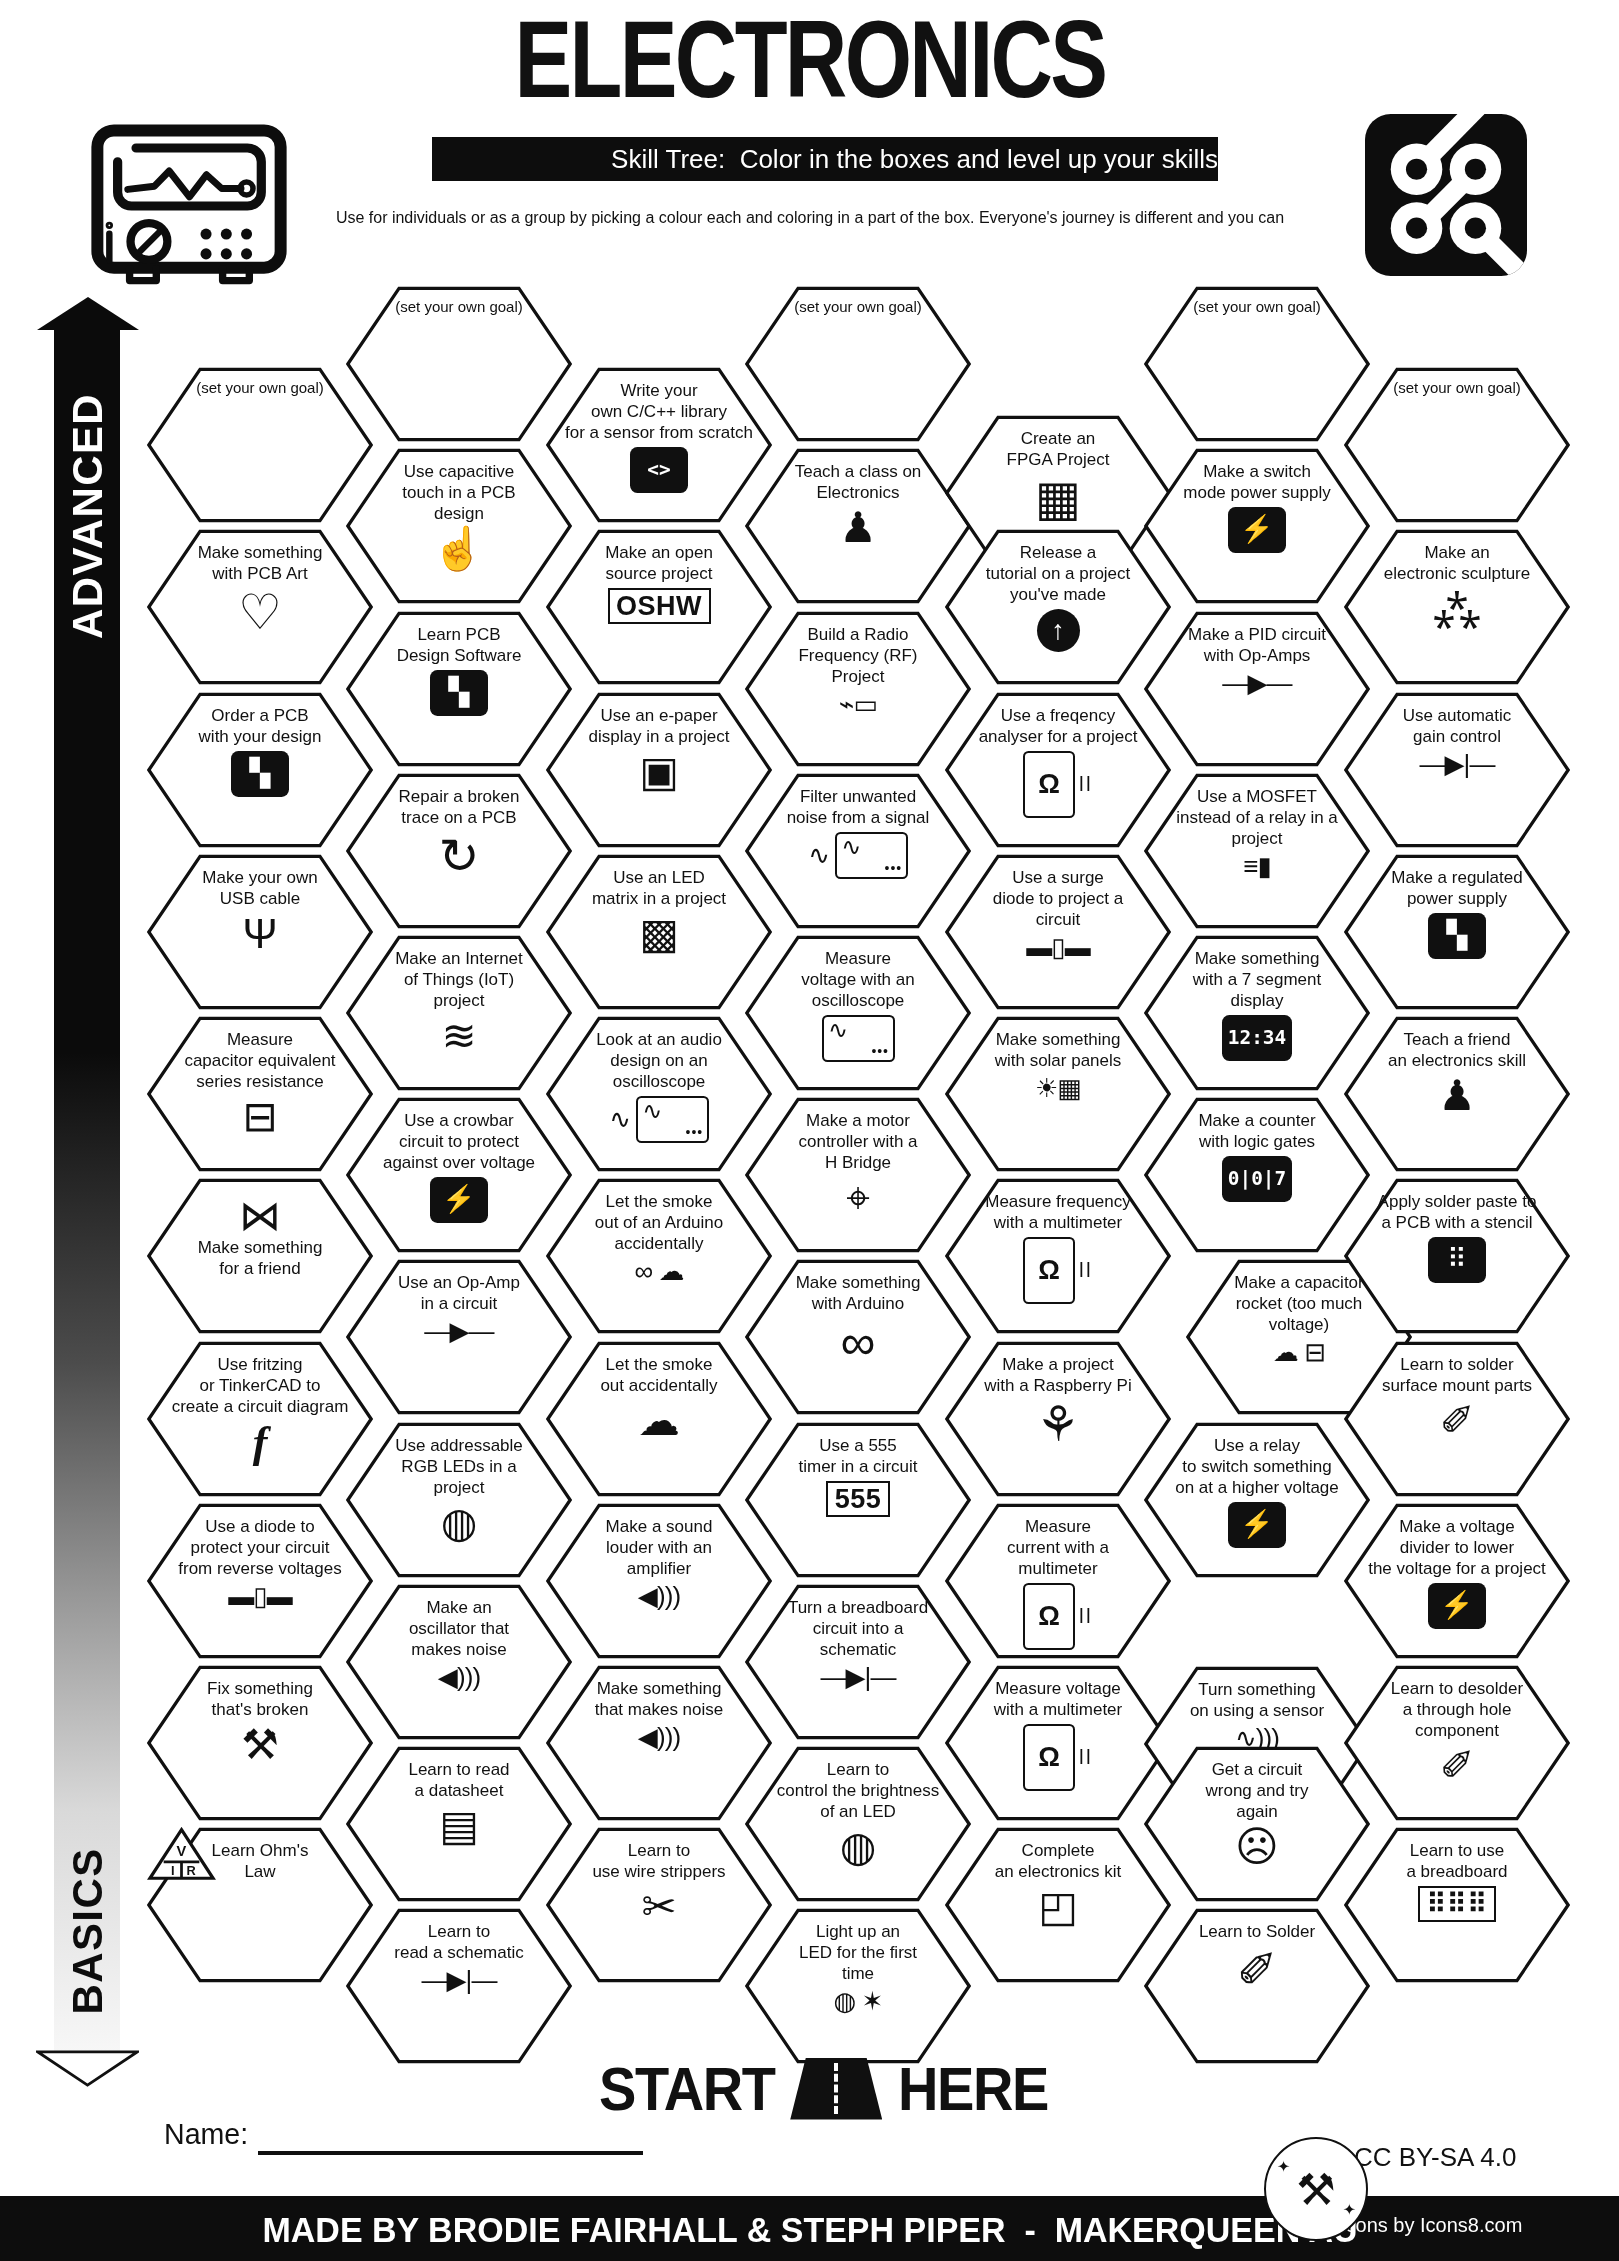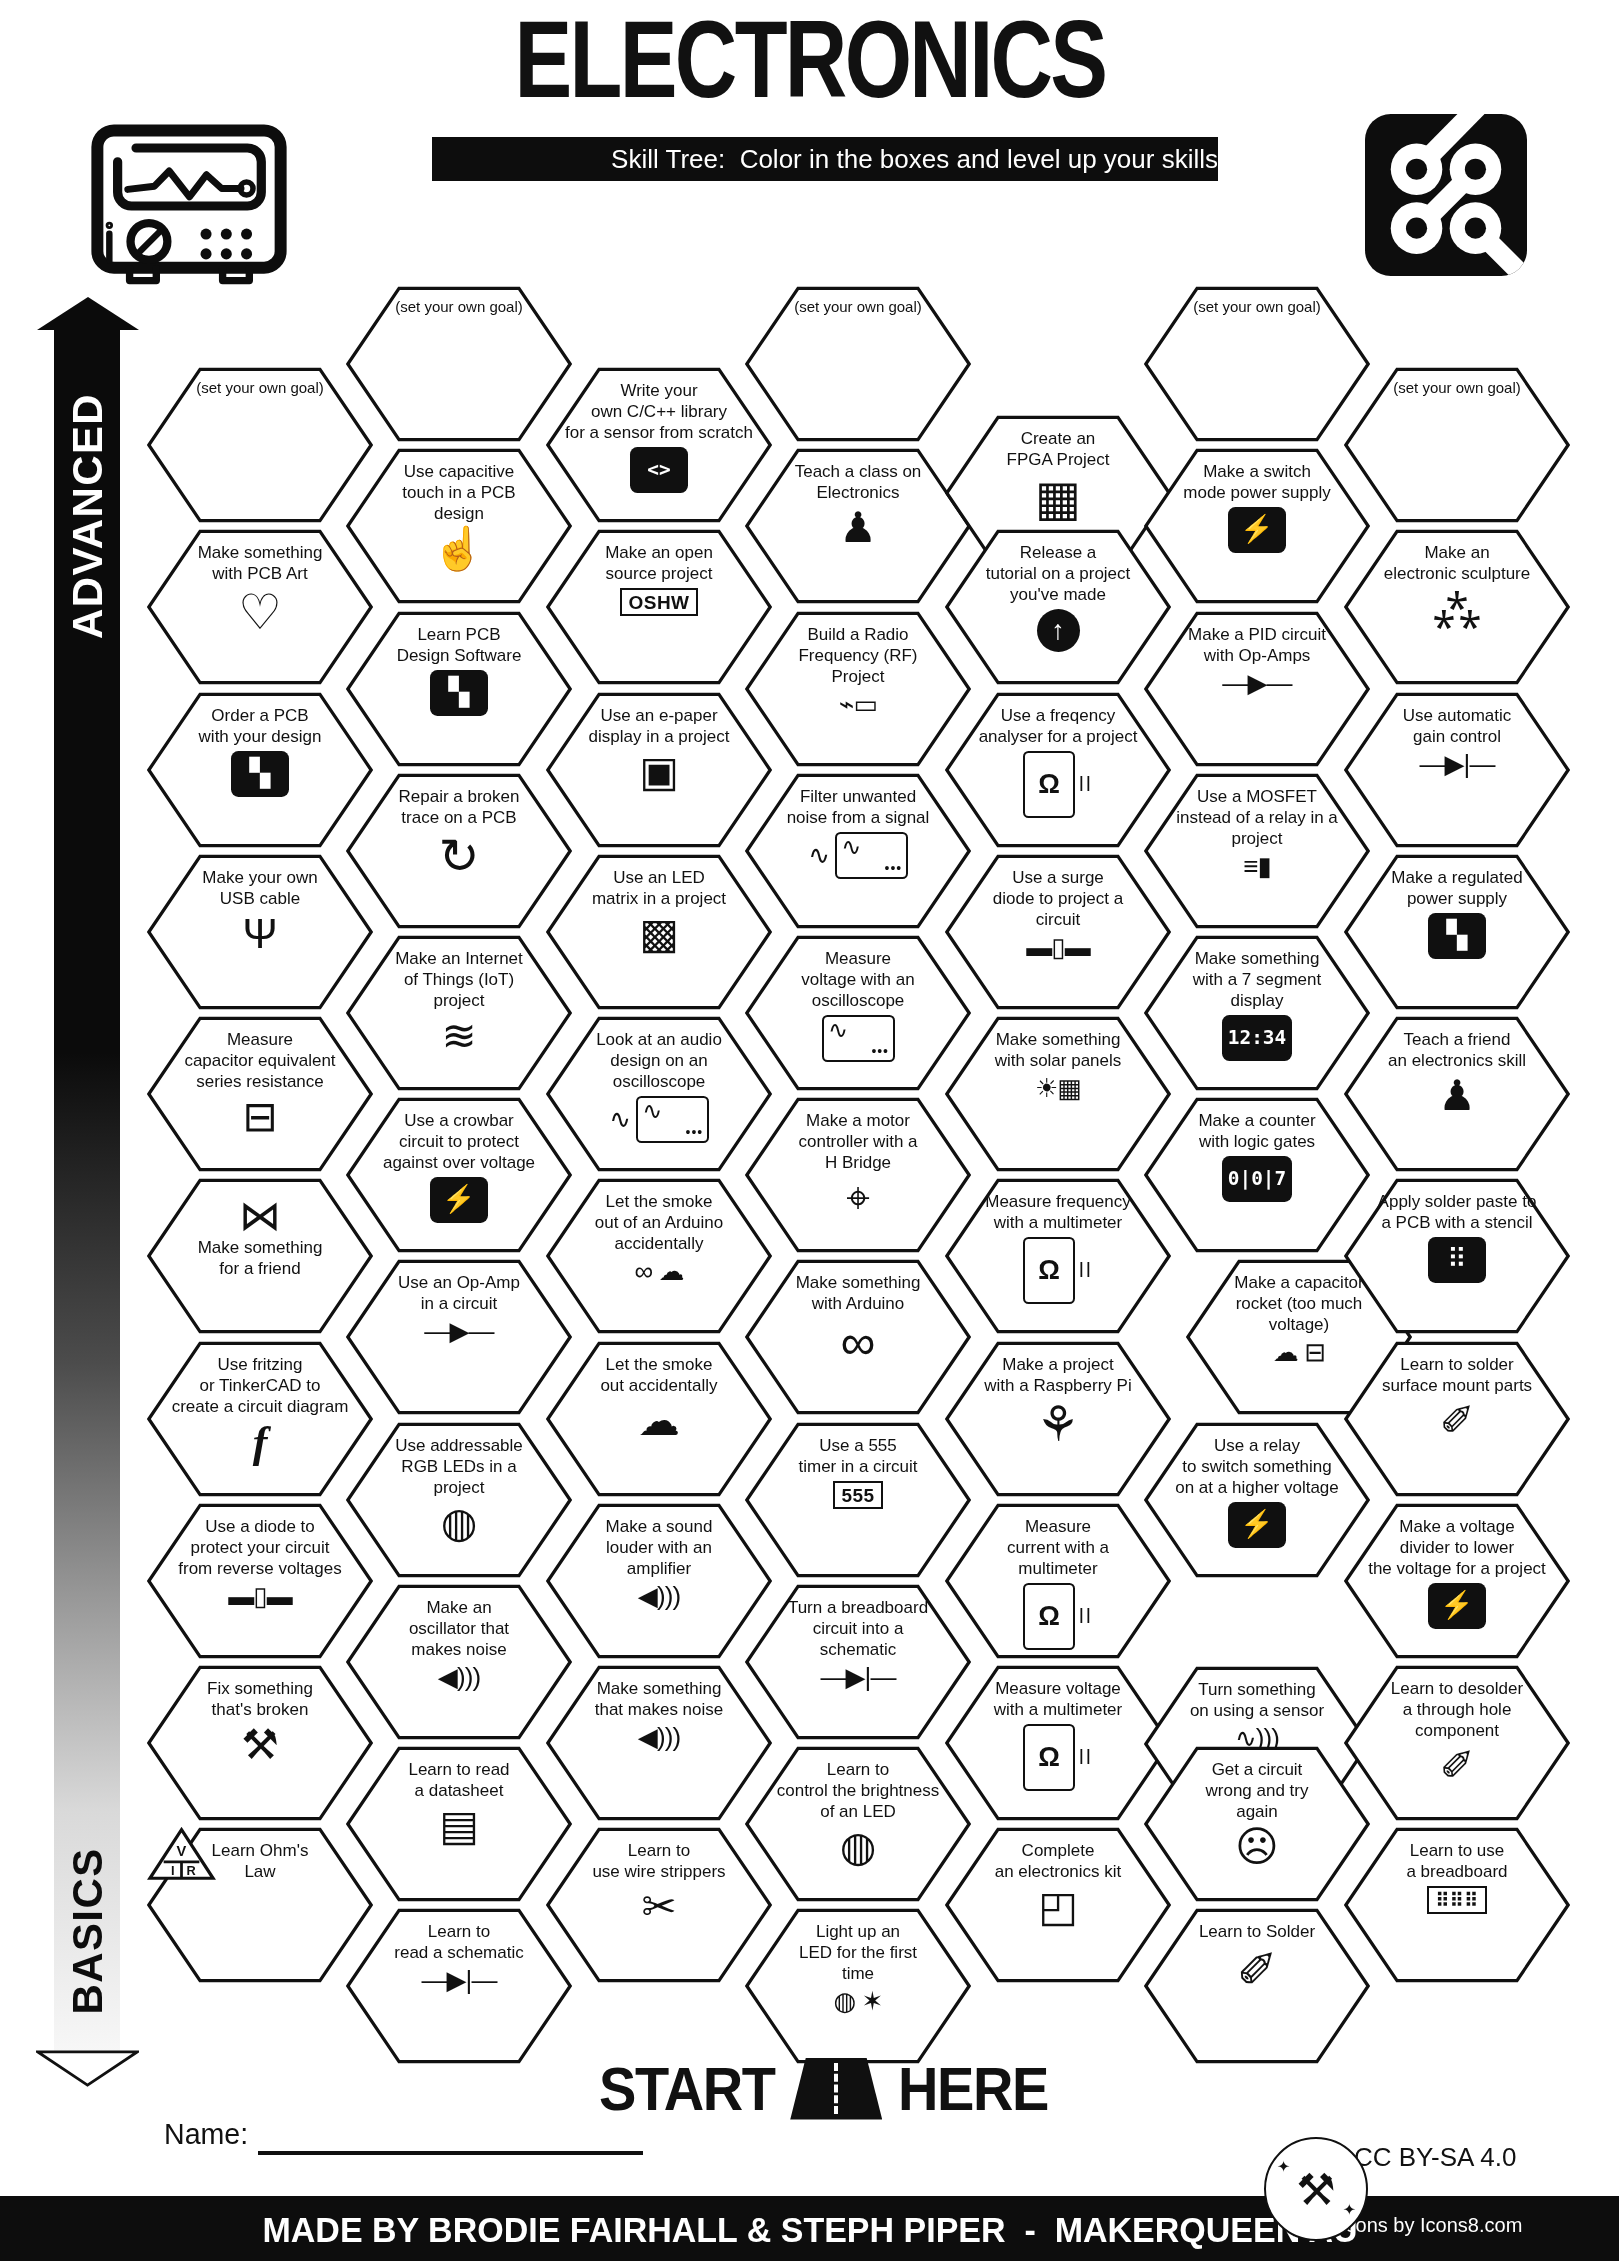--- a/index.html
+++ b/index.html
@@ -51,21 +51,21 @@
   .hex-goal .hex-content{padding-top:12px;}
   .hex-label{font-size:17px;line-height:1.24;font-weight:500;}
   .hex-label div{white-space:nowrap;}
   .hex-goal .hex-label{font-size:15px;font-weight:400;}
   .ic{margin-top:3.7px;display:flex;align-items:center;justify-content:center;line-height:1;}
   .ic-plain{font-size:42px;}
   .ic-big{font-size:49px;}
   .ic-component{font-size:26px;letter-spacing:-0.9px;white-space:nowrap;}
   .ic-chip{background:#101010;color:#fff;border-radius:7.4px;min-width:47px;height:46px;font-size:27px;padding:0 5.5px;}
   .ic-chip.mono{font-family:"DejaVu Sans Mono","Liberation Mono",monospace;font-size:19.4px;font-weight:700;letter-spacing:0;}
-  .ic-boxed{border:2.8px solid #101010;padding:2.8px 6.5px;font-weight:700;font-size:19px;letter-spacing:0.5px;white-space:nowrap;}
+  .ic-boxed{border:2.8px solid #101010;padding:2.8px 6.5px;font-weight:700;font-size:27px;letter-spacing:0.5px;white-space:nowrap;}
   .ic-circle{background:#101010;color:#fff;border-radius:50%;width:43px;height:43px;font-size:27px;font-weight:900;}
   .ic-script{font-family:"Liberation Serif",serif;font-style:italic;font-weight:700;font-size:44px;}
   .ic-scope{border:2.8px solid #101010;border-radius:5.5px;width:69px;height:43px;position:relative;}
   .sc-wave{position:absolute;left:4.6px;top:0.9px;font-size:24px;}
   .sc-dots{position:absolute;right:3.7px;bottom:1.8px;font-size:14px;letter-spacing:0.9px;}
   .ic-meter{display:flex;align-items:center;}
   .mt-body{border:2.8px solid #101010;border-radius:5.5px;width:48px;height:63px;display:flex;align-items:center;justify-content:center;font-size:27px;font-weight:700;}
   .mt-probes{font-size:20px;margin-left:3.7px;letter-spacing:1.8px;}
   .ic-pre{font-size:26px;margin-right:4.6px;}
   
@@ -97,20 +97,21 @@
   .corner-art{position:absolute;}
 </style>
 </head>
 <body>
 
 <div class="title">ELECTRONICS</div>
 <div class="subtitle-bar">
   <span>Skill Tree:  Color in the boxes and level up your skills</span>
 </div>
 <div class="description">
+  <div>Use for individuals or as a group by picking a colour each and coloring in a part of the box.  Everyone's journey is different and you can</div>
 </div>
 
 <svg class="corner-art" style="left:90px;top:123px;" width="198" height="166" viewBox="0 0 430 360">
   <g fill="none" stroke="#0d0d0d" stroke-linecap="round" stroke-linejoin="round">
     <rect x="16" y="16" width="398" height="298" rx="36" stroke-width="26"></rect>
     <path d="M100 54 h242 a30 30 0 0 1 30 30 v66 a30 30 0 0 1 -30 30 H90 a30 30 0 0 1 -30 -30 V84" stroke-width="20"></path>
     <polyline points="82,144 140,137 172,104 216,160 253,112 286,142 328,142" stroke-width="15"></polyline>
     <circle cx="340" cy="142" r="14" stroke-width="12"></circle>
     <circle cx="128" cy="257" r="40" stroke-width="18"></circle>
     <line x1="104" y1="283" x2="154" y2="233" stroke-width="14"></line>

